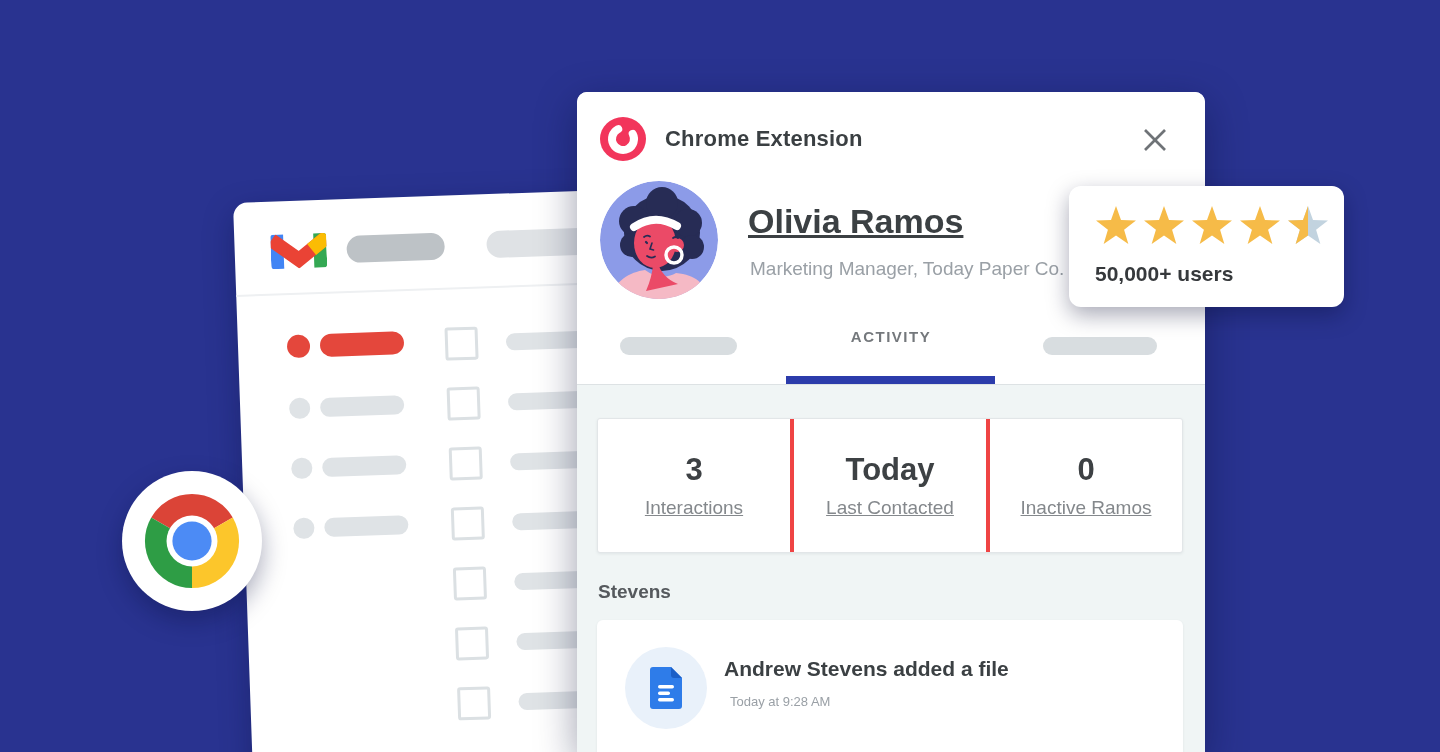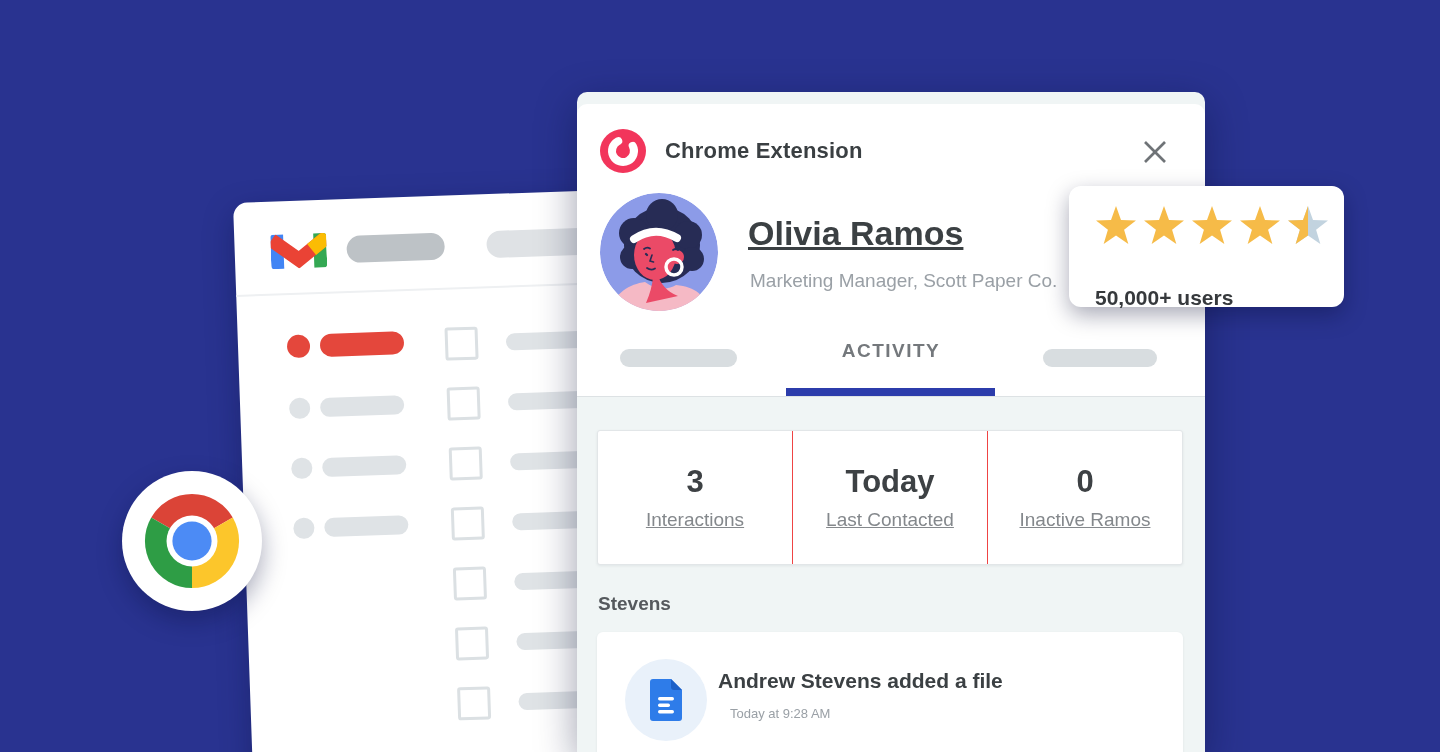--- a/index.html
+++ b/index.html
@@ -26,55 +26,55 @@
 
   
   .chrome-badge{position:absolute;left:122px;top:471px;width:140px;height:140px;border-radius:50%;
                 background:#fff;z-index:2;box-shadow:0 10px 24px rgba(10,14,60,.35);
                 display:flex;align-items:center;justify-content:center;}
 
   
   .panel{position:absolute;left:577px;top:92px;width:628px;height:660px;z-index:3;
          border-radius:10px 10px 0 0;box-shadow:0 12px 40px rgba(8,12,50,.4);background:#F0F5F5;}
   .panel-header{position:relative;width:100%;height:293px;background:#fff;border-radius:10px 10px 0 0;
-                border-bottom:1px solid #DDE2E4;box-sizing:border-box;margin-top:12px;}
+                border-bottom:1px solid #DDE2E4;box-sizing:border-box;}
   .copper-logo{position:absolute;left:23px;top:25px;width:46px;height:44px;}
   .panel-title{position:absolute;left:88px;top:34px;font-size:22px;font-weight:bold;color:#3A3F42;letter-spacing:.2px;}
   .close-btn{position:absolute;right:34px;top:32px;width:32px;height:32px;cursor:pointer;display:flex;align-items:center;justify-content:center;background:none;border:none;padding:0;}
   .avatar{position:absolute;left:23px;top:89px;width:118px;height:118px;}
   .contact-name{position:absolute;left:171px;top:110px;font-size:34px;font-weight:bold;color:#3B4043;text-decoration:underline;}
   .contact-sub{position:absolute;left:173px;top:166px;font-size:19px;color:#9AA0A6;}
   .tab-pill{position:absolute;top:245px;height:18px;border-radius:9px;background:#D8DDE0;}
   .tab-pill.left{left:43px;width:117px;}
   .tab-pill.right{left:466px;width:114px;}
-  .tab-active{position:absolute;left:0;top:236px;width:100%;text-align:center;font-size:19px;font-weight:bold;
+  .tab-active{position:absolute;left:0;top:236px;width:100%;text-align:center;font-size:15px;font-weight:bold;
               letter-spacing:1.5px;color:#74787C;}
   .tab-underline{position:absolute;left:209px;top:284px;width:209px;height:8px;background:#2C3CAB;}
 
   .panel-body{position:relative;width:100%;height:367px;background:#F0F5F5;}
   .stats-card{position:absolute;left:20px;top:33px;width:586px;height:135px;background:#fff;
               border:1px solid #E2E6E8;border-radius:3px;box-sizing:border-box;display:flex;
               box-shadow:0 1px 3px rgba(40,50,70,.08);}
   .stat-cell{flex:1;display:flex;flex-direction:column;align-items:center;justify-content:center;gap:9px;}
-  .stat-cell + .stat-cell{border-left:1px solid #ef4444;}
+  .stat-cell + .stat-cell{border-left:4px solid #ef4444;}
   .stat-value{font-size:31px;font-weight:bold;color:#3D4144;}
   .stat-label{font-size:19px;color:#84888C;text-decoration:underline;}
   .section-label{position:absolute;left:21px;top:196px;font-size:19px;font-weight:bold;color:#55595D;}
   .activity-card{position:absolute;left:20px;top:235px;width:586px;height:132px;background:#fff;
                  border-radius:6px 6px 0 0;box-shadow:0 1px 3px rgba(40,50,70,.08);}
   .activity-icon-circle{position:absolute;left:28px;top:27px;width:82px;height:82px;border-radius:50%;
                         background:#E9F1FA;display:flex;align-items:center;justify-content:center;}
-  .activity-title{position:absolute;left:121px;top:37px;font-size:21px;font-weight:bold;color:#3B4043;}
+  .activity-title{position:absolute;left:127px;top:37px;font-size:21px;font-weight:bold;color:#3B4043;}
   .activity-time{position:absolute;left:133px;top:74px;font-size:13px;color:#9AA0A6;}
 
   
   .rating-card{position:absolute;left:1069px;top:186px;width:275px;height:121px;background:#fff;
                border-radius:12px;z-index:4;box-shadow:0 8px 22px rgba(8,12,50,.35);}
   .stars{position:absolute;left:24px;top:16px;display:flex;gap:2px;}
-  .users-label{position:absolute;left:26px;top:76px;font-size:21px;font-weight:bold;color:#36393C;margin-top:24px;}
+  .users-label{position:absolute;left:26px;top:76px;font-size:21px;font-weight:bold;color:#36393C;}
 </style>
 </head>
 <body>
 
 <div class="stage">
 
   <div class="gmail">
     <div class="gmail-header">
       <svg class="gmail-logo" width="56" height="44" viewBox="0 0 52 40">
         <defs>
@@ -188,21 +188,21 @@
           <path d="M34,46 Q55,32 77,45" stroke="#fff" stroke-width="8" fill="none" stroke-linecap="round"></path>
           <circle cx="74" cy="74" r="8" fill="none" stroke="#fff" stroke-width="3.5"></circle>
           <path d="M44,56 q3,-2.5 6,-0.5" stroke="#272C55" stroke-width="1.8" fill="none" stroke-linecap="round"></path>
           <path d="M46,61 l1,1" stroke="#272C55" stroke-width="2.2" fill="none" stroke-linecap="round"></path>
           <path d="M52,62 l-2,6 l3.5,1" stroke="#272C55" stroke-width="1.6" fill="none" stroke-linecap="round"></path>
           <path d="M47,75 q4,3 8,0.5" stroke="#272C55" stroke-width="1.8" fill="none" stroke-linecap="round"></path>
           <path d="M73,57 q3,-2 5,0" stroke="#272C55" stroke-width="1.8" fill="none" stroke-linecap="round"></path>
         </g>
       </svg>
       <div class="contact-name">Olivia Ramos</div>
-      <div class="contact-sub">Marketing Manager, Scott Paper Co.</div>
+      <div class="contact-sub">Marketing Manager, Today Paper Co.</div>
 
       <div class="tab-pill left"></div>
       <div class="tab-active">ACTIVITY</div>
       <div class="tab-pill right"></div>
       <div class="tab-underline"></div>
     </div>
 
     <div class="panel-body">
       <div class="stats-card">
         <div class="stat-cell">

